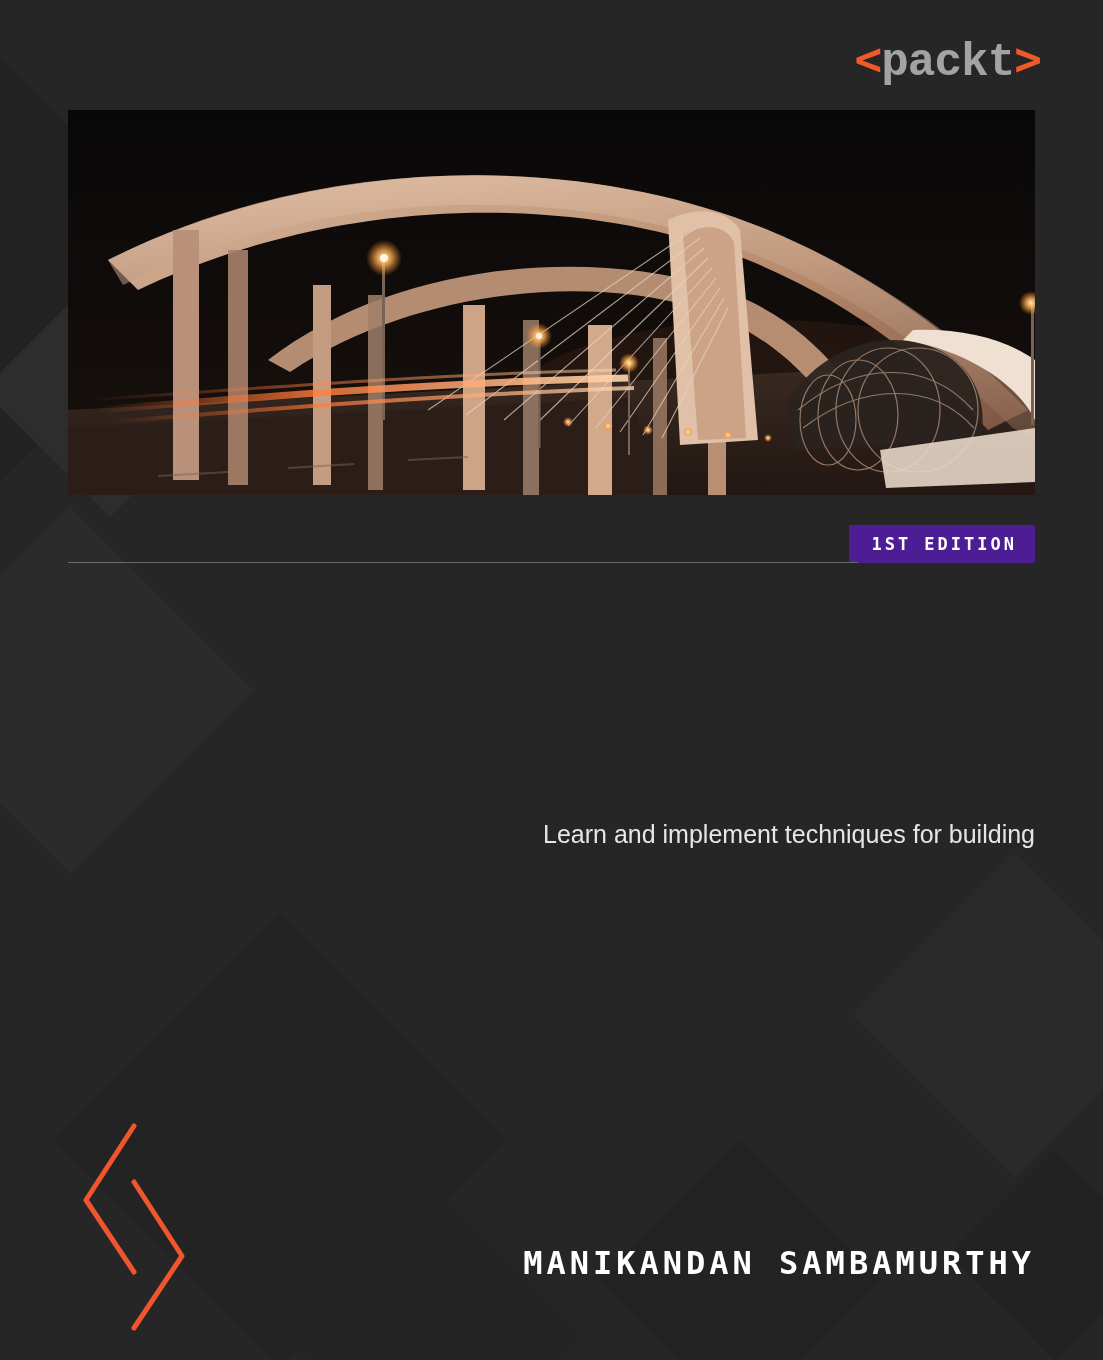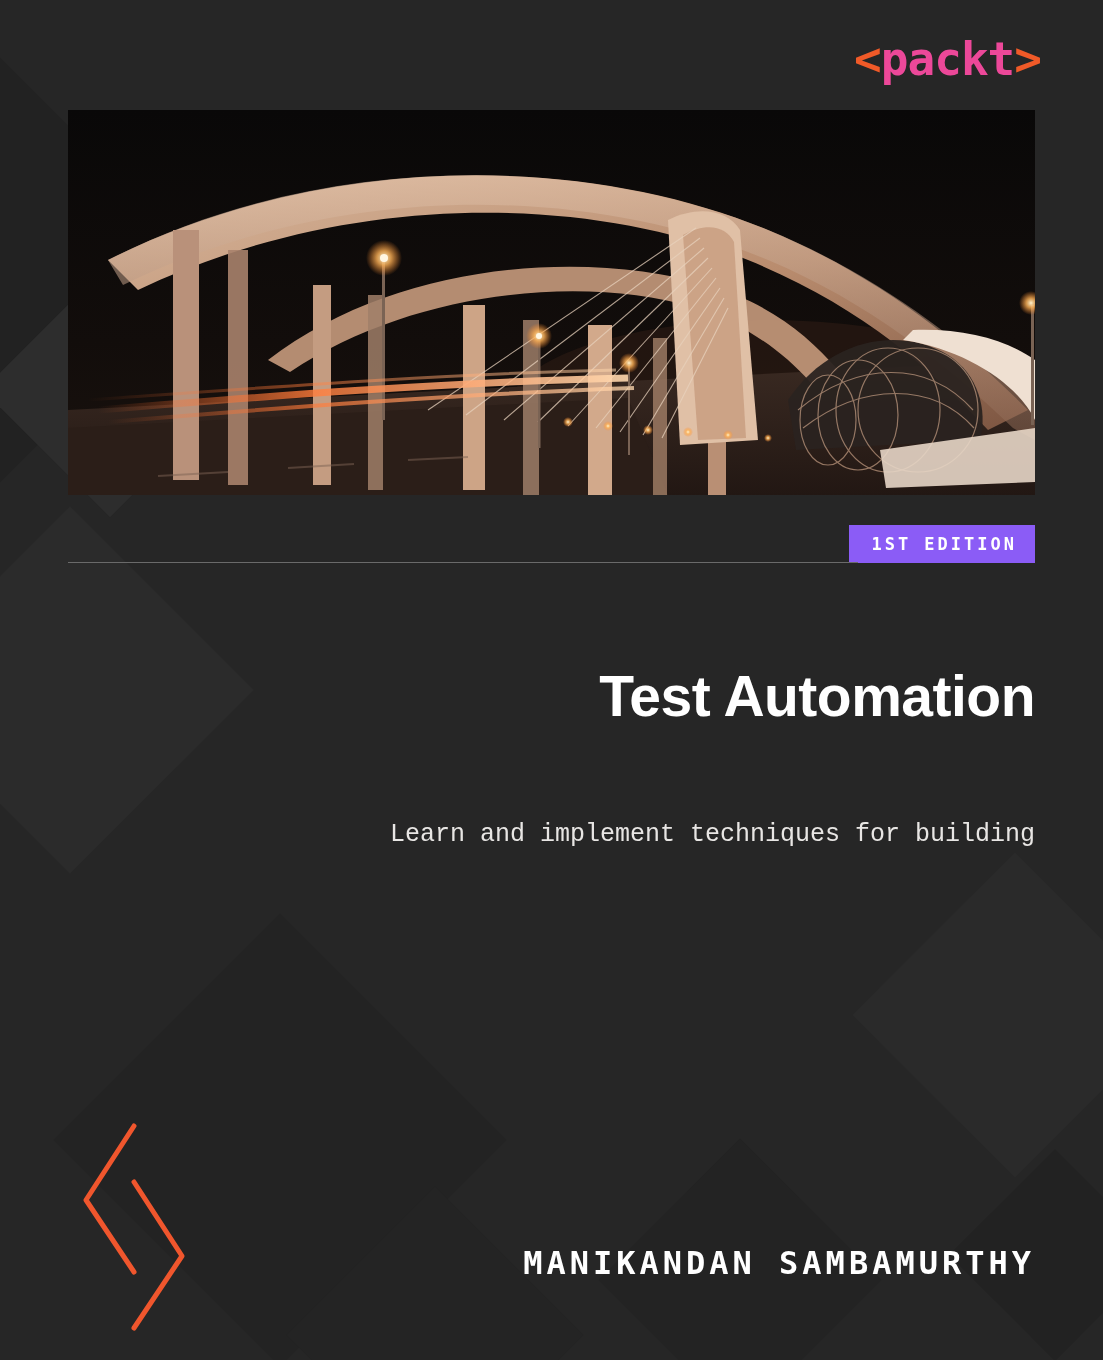--- a/index.html
+++ b/index.html
@@ -37,40 +37,40 @@
     position: absolute;
     top: 32px;
     right: 62px;
     color: #f05a28;
     font-family: "DejaVu Sans Mono", monospace;
     font-size: 46px;
     font-weight: bold;
     letter-spacing: -1px;
   }
   .packt-logo .brk { color: #f05a28; font-weight: 700; }
-  .packt-logo .word { color: #ec4899; font-weight: 700; }
+  .packt-logo .word { color: #a3a3a3; font-weight: 700; font-family: Liberation Mono, monospace; }
 
   
   .hero {
     position: absolute;
     left: 68px;
     top: 110px;
     width: 967px;
     height: 385px;
     overflow: hidden;
     background: #0b0a0a;
   }
   .hero svg { display: block; }
 
   
   .edition-badge {
     position: absolute;
     right: 68px;
     top: 525px;
-    background: #8b5cf6;
+    background: #4c1d95;
     color: #ffffff;
     font-family: "DejaVu Sans Mono", monospace;
     font-size: 17px;
     font-weight: bold;
     letter-spacing: 3px;
     padding: 9px 18px 9px 22px;
     white-space: nowrap;
   }
   .rule {
     position: absolute;
@@ -97,21 +97,20 @@
     letter-spacing: -0.5px;
     margin: 0;
   }
   .subtitle {
     color: #e8e6e4;
     font-size: 25px;
     line-height: 1.42;
     font-weight: normal;
     margin: 88px 0 0 0;
     text-align: right;
-    font-family: Liberation Mono, monospace;
   }
 
   
   .author {
     position: absolute;
     right: 68px;
     bottom: 78px;
     color: #ffffff;
     font-family: "DejaVu Sans Mono", monospace;
     font-size: 32px;
@@ -267,21 +266,21 @@
         <line x1="340" y1="350" x2="400" y2="347"></line>
       </g>
     </svg>
   </div>
 
   <div class="edition-badge">1ST EDITION</div>
   <div class="rule"></div>
 
   <div class="title-block">
     <h1 class="title">
-      <span>Test Automation</span><br>
+      <br>
     </h1>
     <p class="subtitle">
       <span>Learn and implement techniques for building</span><br>
     </p>
   </div>
 
   <div class="author">MANIKANDAN  SAMBAMURTHY</div>
 
   <div class="mark">
     <svg width="130" height="210" viewBox="0 0 130 210" xmlns="http://www.w3.org/2000/svg">

